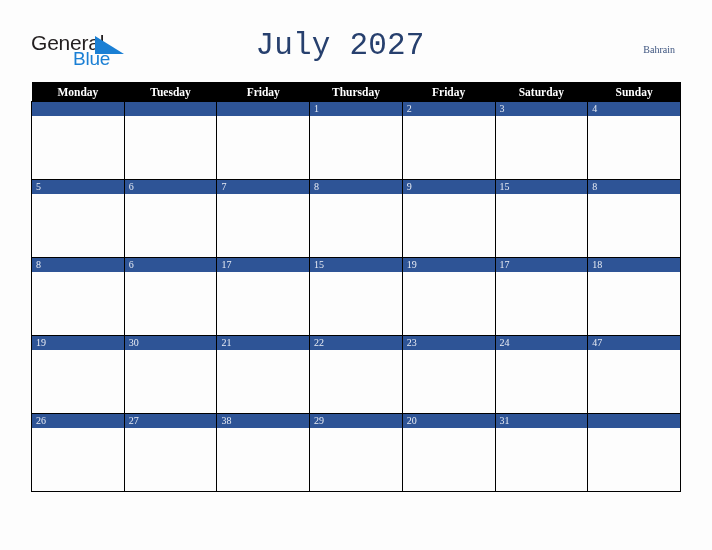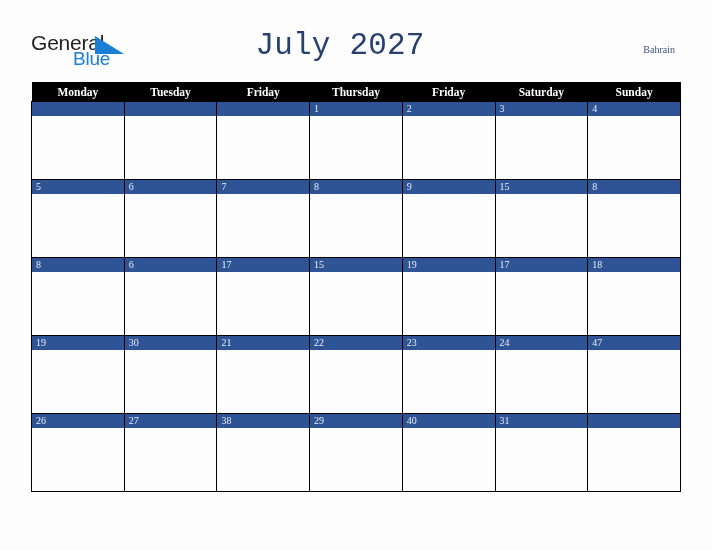--- a/index.html
+++ b/index.html
@@ -368,21 +368,21 @@
           </div>
         </td>
       <td>
           <div class="day-cell">
             <div class="day-band">29</div>
             <div class="day-body"></div>
           </div>
         </td>
       <td>
           <div class="day-cell">
-            <div class="day-band">40</div>
+            <div class="day-band">20</div>
             <div class="day-body"></div>
           </div>
         </td>
       <td>
           <div class="day-cell">
             <div class="day-band">31</div>
             <div class="day-body"></div>
           </div>
         </td>
       <td>

